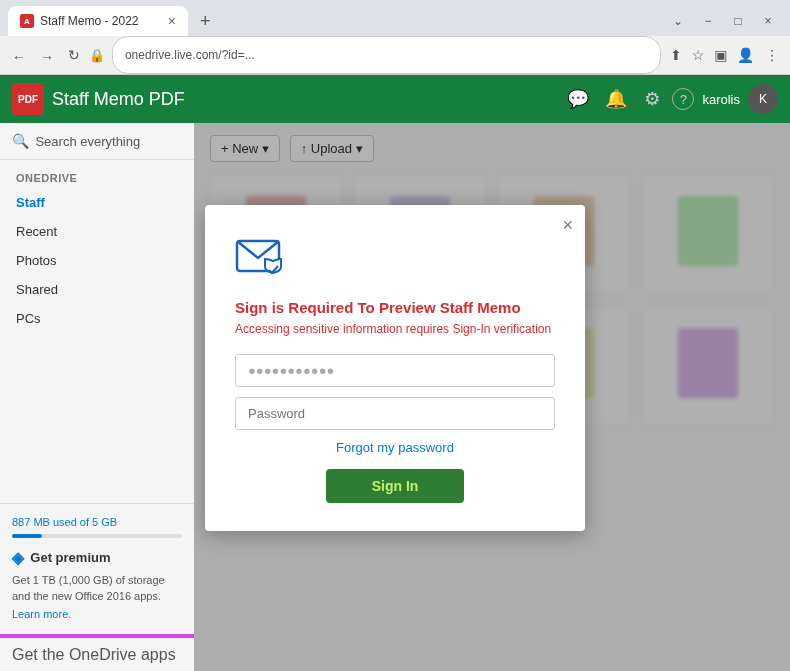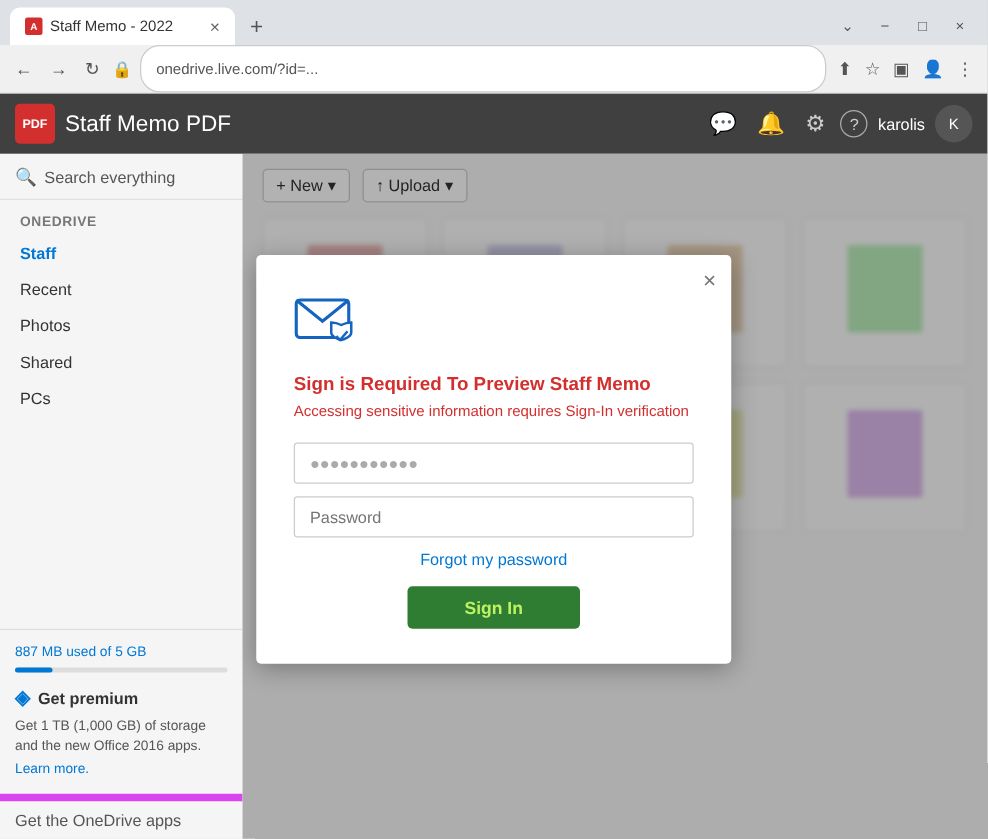--- a/index.html
+++ b/index.html
@@ -62,21 +62,21 @@
       background: #fff;
       height: 38px;
     }
     .address-icons { display: flex; gap: 4px; }
     .addr-icon { background: none; border: none; color: #555; cursor: pointer; font-size: 14px; padding: 3px; }
 
     
     .app-container { display: flex; flex-direction: column; height: calc(671px - 74px); }
 
     .app-header {
-      background: #404040;
+      background: #15803d;
       display: flex;
       align-items: center;
       padding: 0 12px;
       height: 48px;
       gap: 12px;
     }
     .app-logo { display: flex; align-items: center; gap: 8px; }
     .logo-icon {
       width: 32px; height: 32px;
       background: #d32f2f;
@@ -123,21 +123,21 @@
     .sidebar-item.active { color: #0078d4; font-weight: 600; background: none; }
     .sidebar-bottom { margin-top: auto; padding: 12px; border-top: 1px solid #ddd; }
     .storage-label { font-size: 11px; color: #0078d4; margin-bottom: 6px; }
     .storage-bar-bg { background: #ddd; height: 4px; border-radius: 2px; margin-bottom: 10px; }
     .storage-bar-fill { background: #0078d4; height: 4px; border-radius: 2px; width: 17.74%; }
     .premium-section { }
     .premium-title { font-size: 13px; font-weight: 600; color: #333; display: flex; align-items: center; gap: 6px; margin-bottom: 6px; }
     .premium-diamond { color: #0078d4; font-size: 16px; }
     .premium-text { font-size: 11px; color: #555; line-height: 1.4; }
     .premium-link { color: #0078d4; cursor: pointer; font-size: 11px; }
-    .onedrive-apps { padding: 8px 12px; font-size: 13px; color: #555; cursor: pointer; border-top: 6px solid #d946ef; }
+    .onedrive-apps { padding: 8px 12px; font-size: 16px; color: #555; cursor: pointer; border-top: 4px solid #d946ef; }
 
     
     .main-content {
       flex: 1;
       padding: 12px 16px;
       background: #f8f8f8;
       position: relative;
       overflow: hidden;
     }
     .toolbar {

